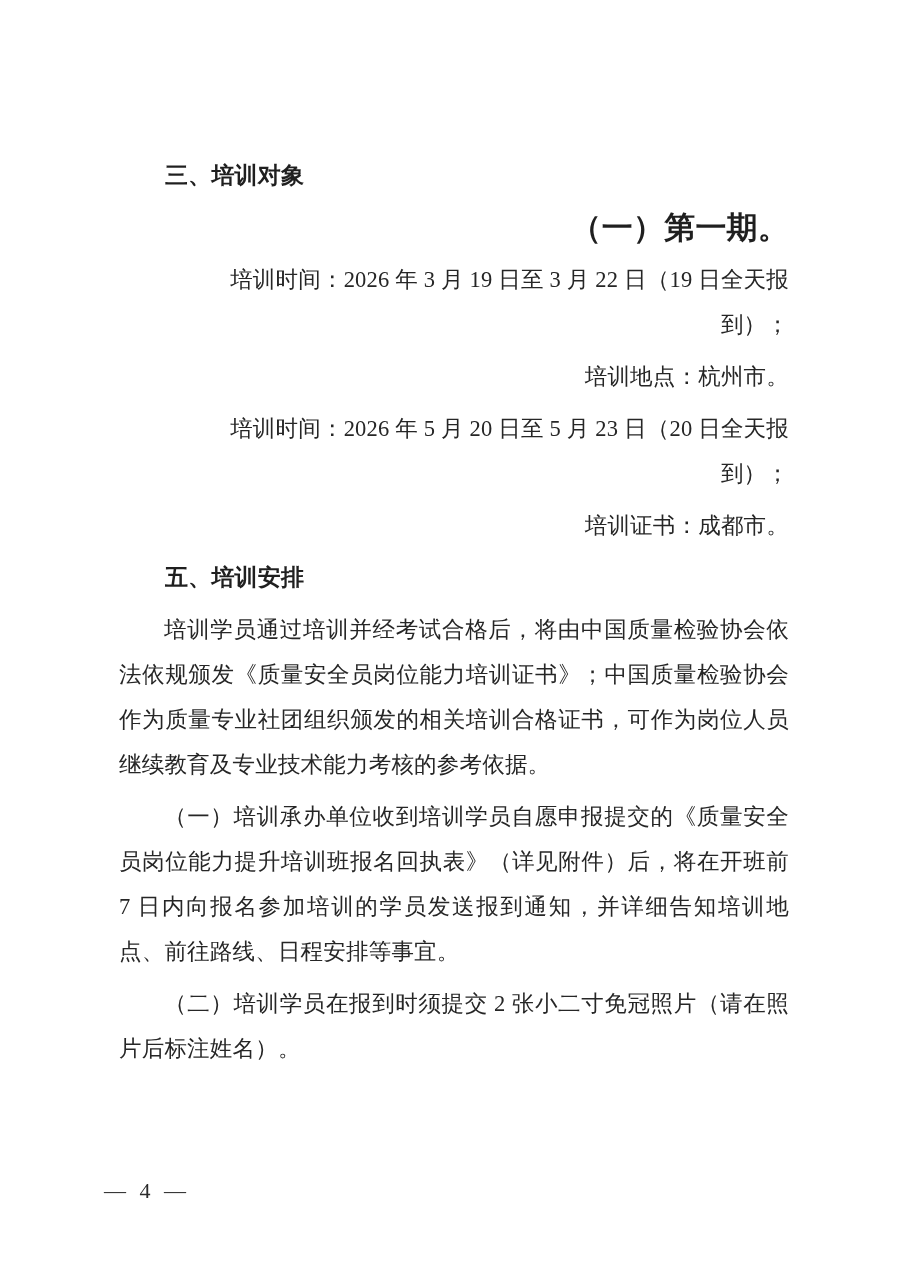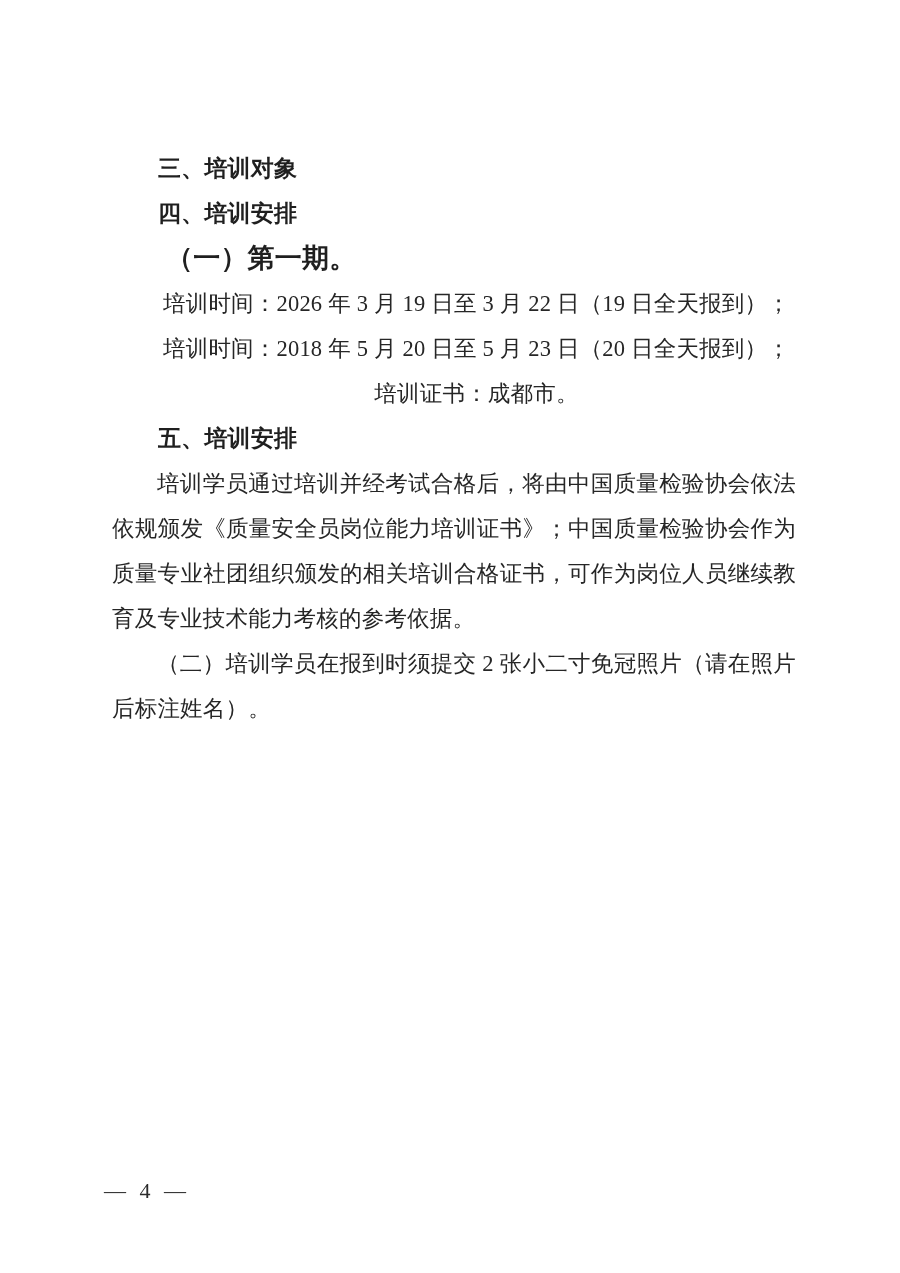--- a/index.html
+++ b/index.html
@@ -24,76 +24,77 @@
   }
   .content {
     position: absolute;
     top: 146px;
     left: 112px;
     width: 684px;
     font-size: 22.5px;
     line-height: 45px;
   }
   .blk {
-    margin: 0;
+    margin: 7px;
     text-indent: 2em;
     text-align: justify;
     letter-spacing: 0.2px;
   }
   .heading {
     font-family: "Liberation Sans", "DejaVu Sans", sans-serif;
     font-weight: bold;
     font-size: 23px;
     text-align: left;
     color: #1f1f1f;
   }
   .subheading {
     font-weight: bold;
-    font-size: 27px;
-    text-align: left;
+    font-size: 31px;
+    text-align: right;
     color: #1f1f1f;
   }
   .single {
-    text-align: center;
+    text-align: right;
   }
   .footer {
     position: absolute;
     left: 104px;
     top: 1168px;
     font-size: 22px;
     line-height: 45px;
     letter-spacing: 4px;
     color: #2b2b2b;
   }
 </style>
 </head>
 <body>
 
 <div class="page">
   <div class="content">
 
     <p class="blk heading">三、培训对象</p>
 
 
-    <p class="blk heading">四、培训安排</p>
 
     <p class="blk subheading">（一）第一期。</p>
 
     <p class="blk single">培训时间：2026 年 3 月 19 日至 3 月 22 日（19 日全天报到）；</p>
 
+    <p class="blk single">培训地点：杭州市。</p>
 
 
-    <p class="blk single">培训时间：2018 年 5 月 20 日至 5 月 23 日（20 日全天报到）；</p>
+    <p class="blk single">培训时间：2026 年 5 月 20 日至 5 月 23 日（20 日全天报到）；</p>
 
     <p class="blk single">培训证书：成都市。</p>
 
     <p class="blk heading">五、培训安排</p>
 
     <p class="blk">培训学员通过培训并经考试合格后，将由中国质量检验协会依法依规颁发《质量安全员岗位能力培训证书》；中国质量检验协会作为质量专业社团组织颁发的相关培训合格证书，可作为岗位人员继续教育及专业技术能力考核的参考依据。</p>
 
 
+    <p class="blk">（一）培训承办单位收到培训学员自愿申报提交的《质量安全员岗位能力提升培训班报名回执表》（详见附件）后，将在开班前 7 日内向报名参加培训的学员发送报到通知，并详细告知培训地点、前往路线、日程安排等事宜。</p>
 
     <p class="blk">（二）培训学员在报到时须提交 2 张小二寸免冠照片（请在照片后标注姓名）。</p>
 
   </div>
 
   <div class="footer">— 4 —</div>
 </div>
 
 </body></html>

